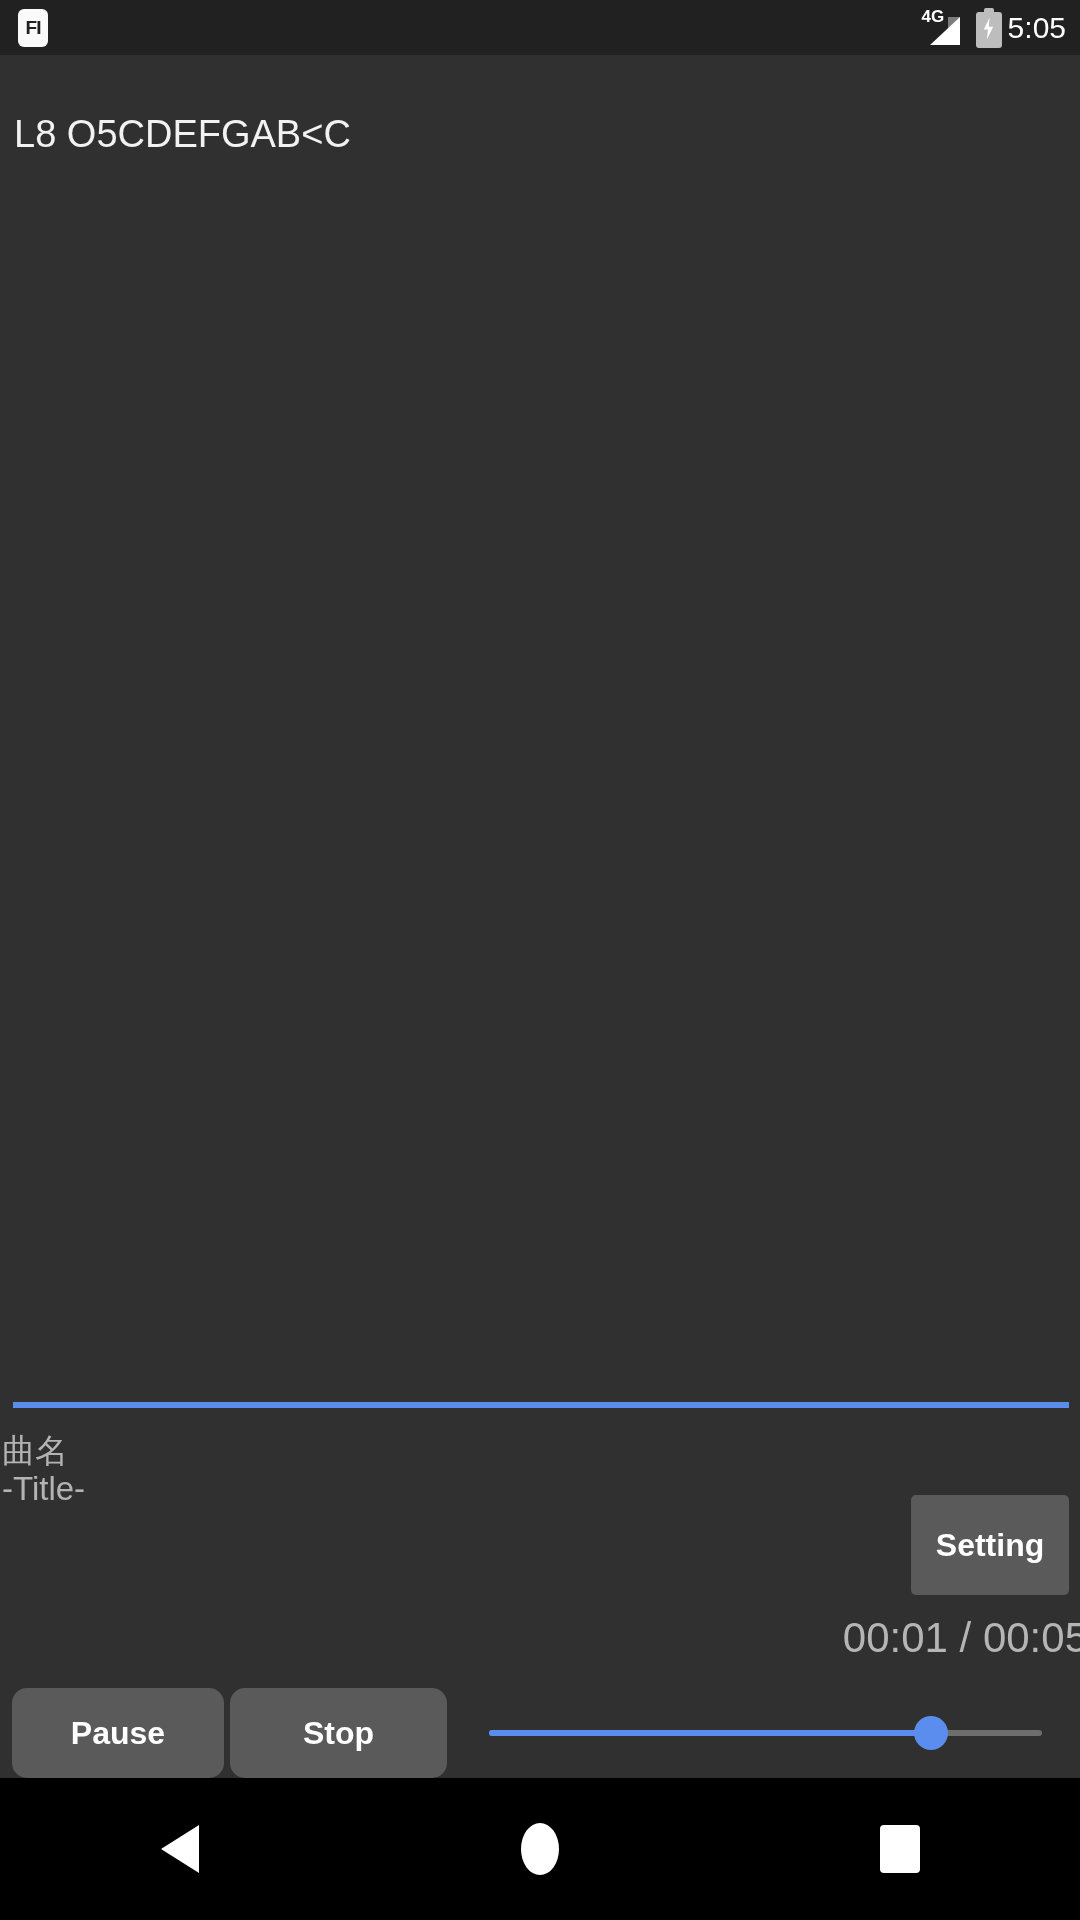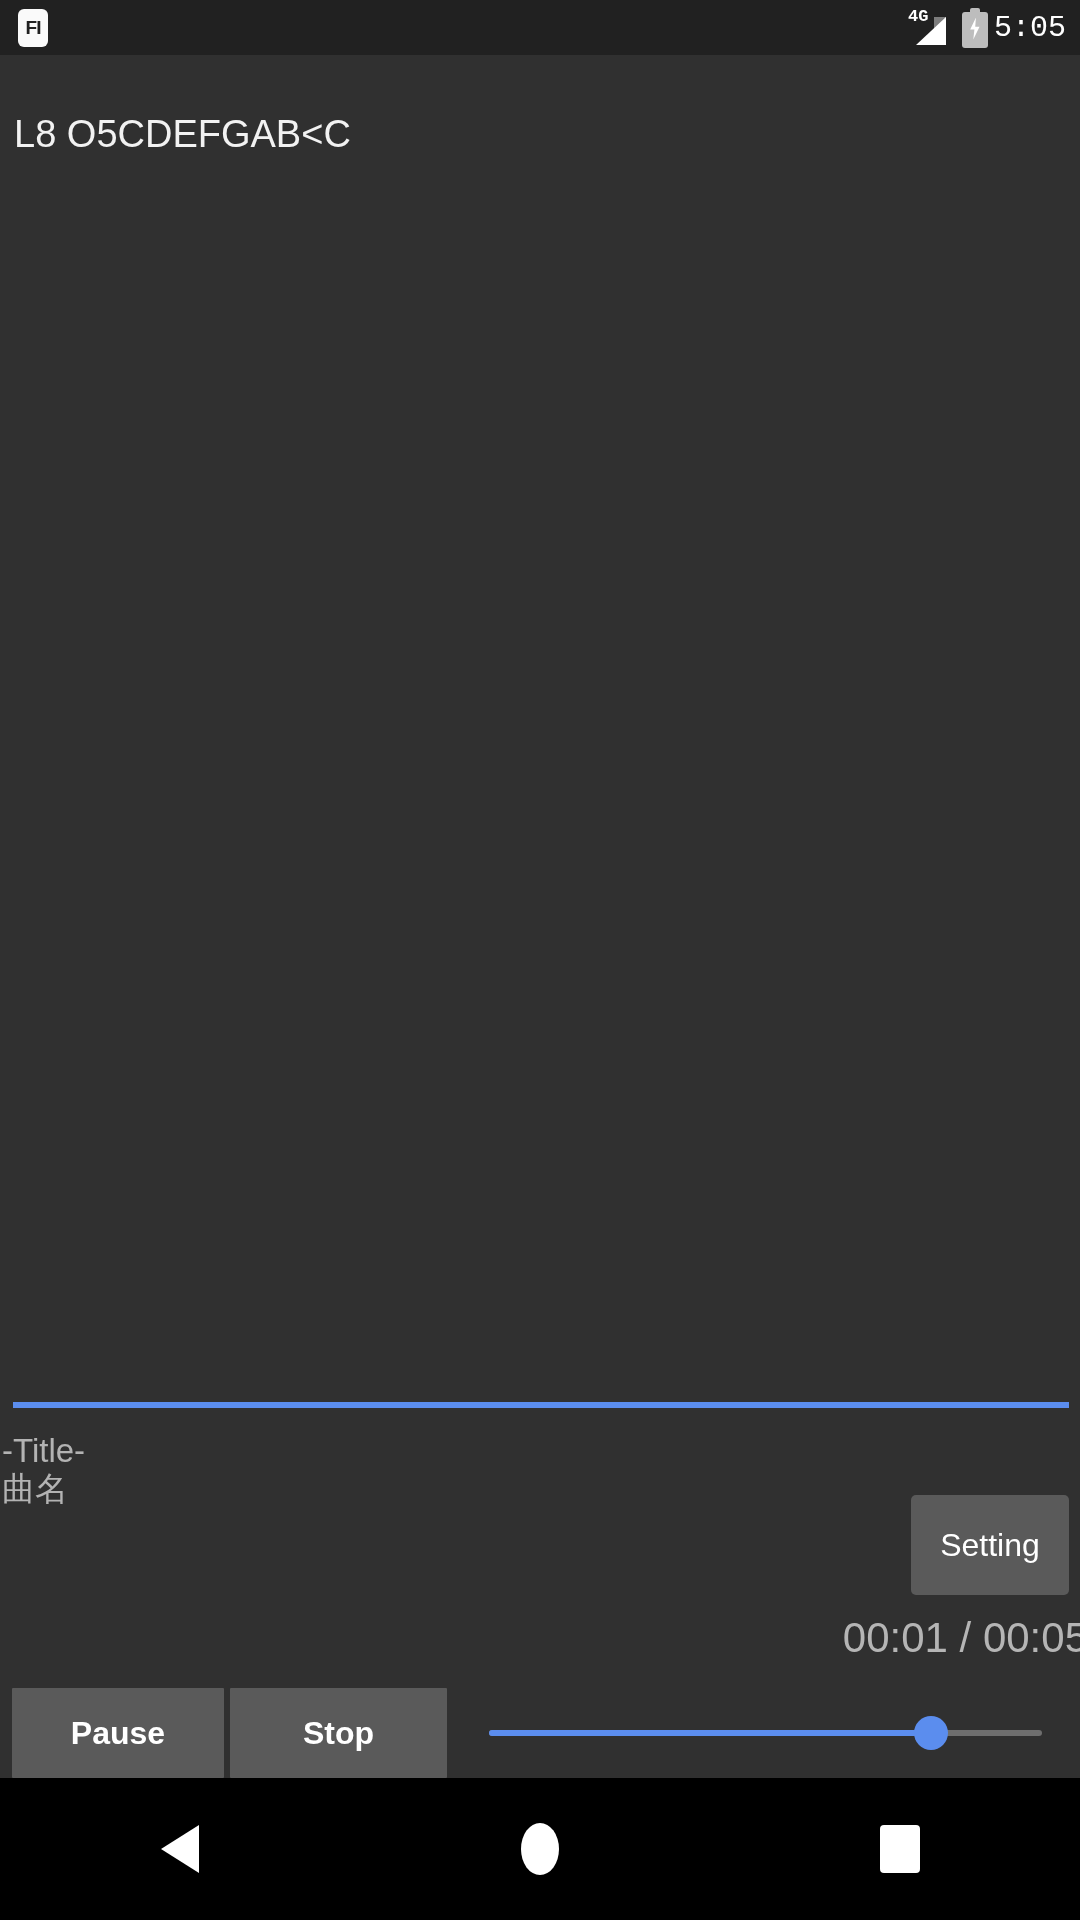--- a/index.html
+++ b/index.html
@@ -24,21 +24,21 @@
     position:absolute;
     top:0; left:0;
     width:1080px;
     height:55px;
     background:#212121;
     display:flex;
     justify-content:space-between;
     padding:0 14px 0 18px;
   }
   .status-left { display:flex; align-items:center; gap:10px; }
-  .status-right { display:flex; align-items:center; gap:6px;font-family:Liberation Mono, monospace; }
+  .status-right { display:flex; align-items:center; gap:6px; }
 
   .fi-icon {
     width:30px; height:38px;
     background:#fafafa;
     border-radius:6px;
     display:flex;
     align-items:center;
     justify-content:center;
     font-size:19px;
     font-weight:bold;
@@ -156,21 +156,21 @@
     position:absolute;
     top:1495px; left:911px;
     width:158px;
     height:100px;
     background:#5a5a5a;
     border:none;
     border-radius:5px;
     color:#ffffff;
     font-size:32px;
     font-family:"Liberation Sans", sans-serif;
-    font-weight:normal;
+    font-weight:bold;
     display:flex;
     align-items:center;
     justify-content:center;
     cursor:pointer;
   }
 
   
   .time-display {
     position:absolute;
     top:1617px;
@@ -186,21 +186,21 @@
     position:absolute;
     top:1688px; left:0;
     width:1080px;
     height:90px;
     display:flex;
     align-items:center;
   }
   .ctrl-btn {
     background:#5a5a5a;
     border:none;
-    border-radius:1px;
+    border-radius:15px;
     color:#ffffff;
     font-size:32px;
     font-weight:bold;
     font-family:"Liberation Sans", sans-serif;
     height:90px;
     display:flex;
     align-items:center;
     justify-content:center;
     cursor:pointer;
   }
@@ -309,22 +309,22 @@
     </div>
   </div>
 
   <div class="editor">
     <div class="editor-line">L8 O5CDEFGAB&lt;C</div>
   </div>
 
   <div class="divider"></div>
 
   <div class="title-block">
+    <div class="title-line">曲名</div>
     <div class="title-line">-Title-</div>
-    <div class="title-line">曲名</div>
   </div>
 
   <button class="setting-btn">Setting</button>
 
   <div class="time-display">00:01 / 00:05</div>
 
   <div class="transport">
 
     <button class="ctrl-btn" id="btn-pause">Pause</button>
 

